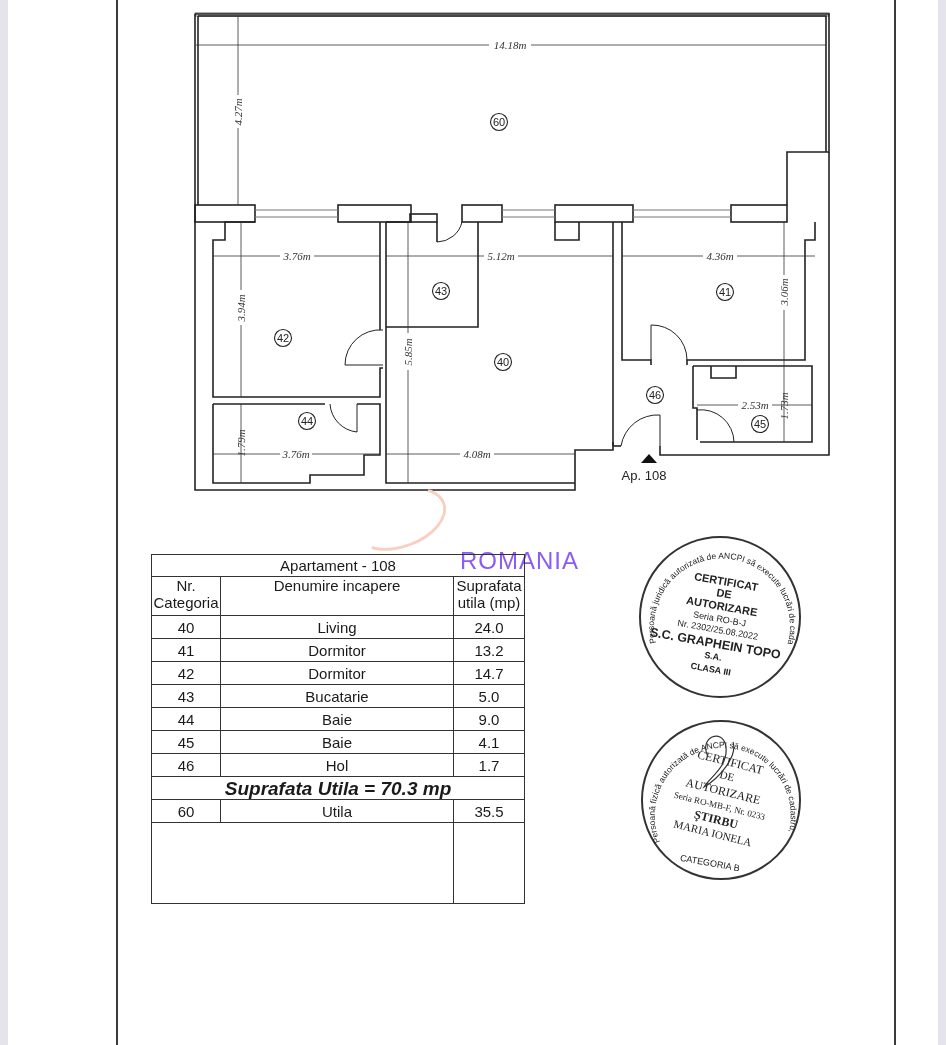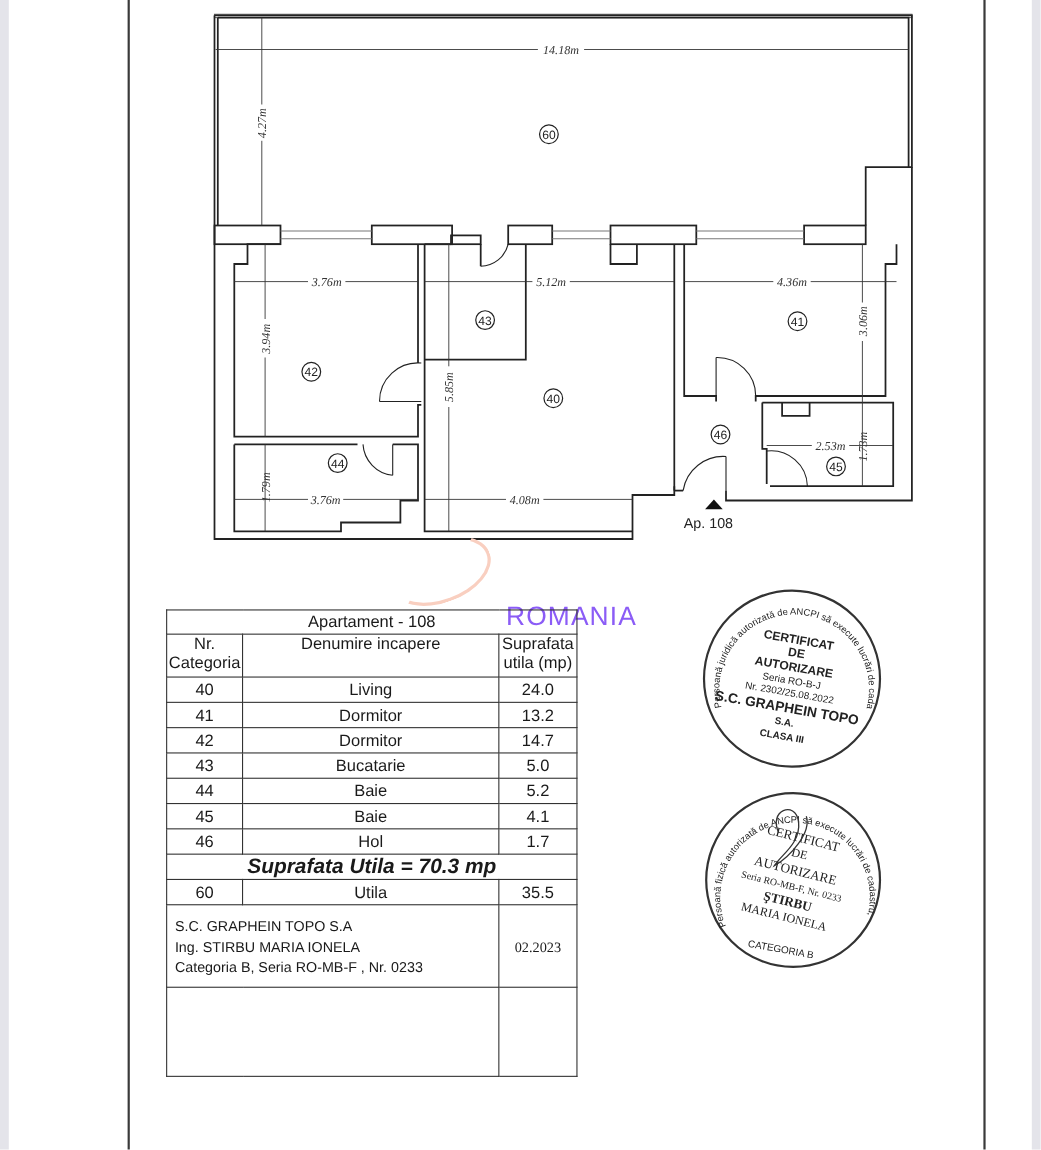--- a/index.html
+++ b/index.html
@@ -183,48 +183,40 @@
         <td>14.7</td>
       </tr>
   <tr>
         <td>43</td>
         <td>Bucatarie</td>
         <td>5.0</td>
       </tr>
   <tr>
         <td>44</td>
         <td>Baie</td>
-        <td>5.2</td>
+        <td>9.0</td>
       </tr>
   <tr>
         <td>45</td>
         <td>Baie</td>
         <td>4.1</td>
       </tr>
   <tr>
         <td>46</td>
         <td>Hol</td>
         <td>1.7</td>
       </tr>
   <tr class="sum">
         <td colspan="3">Suprafata Utila =  70.3 mp</td>
       </tr>
   <tr>
         <td>60</td>
         <td>Utila</td>
         <td>35.5</td>
       </tr>
-  <tr>
-    <td colspan="2" class="info">
-      <span>S.C. GRAPHEIN TOPO S.A</span><br>
-      <span>Ing. STIRBU MARIA IONELA</span><br>
-      <span>Categoria B, Seria RO-MB-F , Nr. 0233</span>
-    </td>
-    <td class="date">02.2023</td>
-  </tr>
   <tr class="empty">
         <td colspan="2"></td>
         <td></td>
       </tr>
 </tbody>
   </table>
 
 <svg style="position:absolute;left:636px;top:533px" width="168" height="168" viewBox="0 0 168 168" font-family="Liberation Sans, sans-serif" fill="#222">
   <defs>
       <path id="ring1" d="M20,110 A68,68 0 1,1 152,110"></path>

